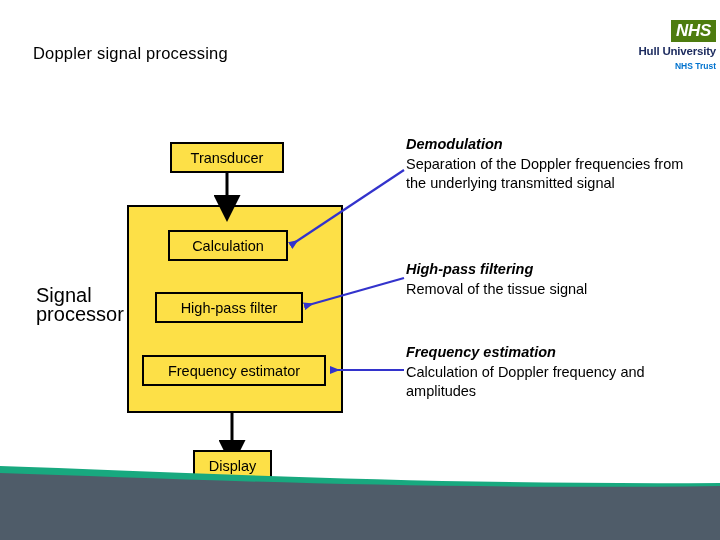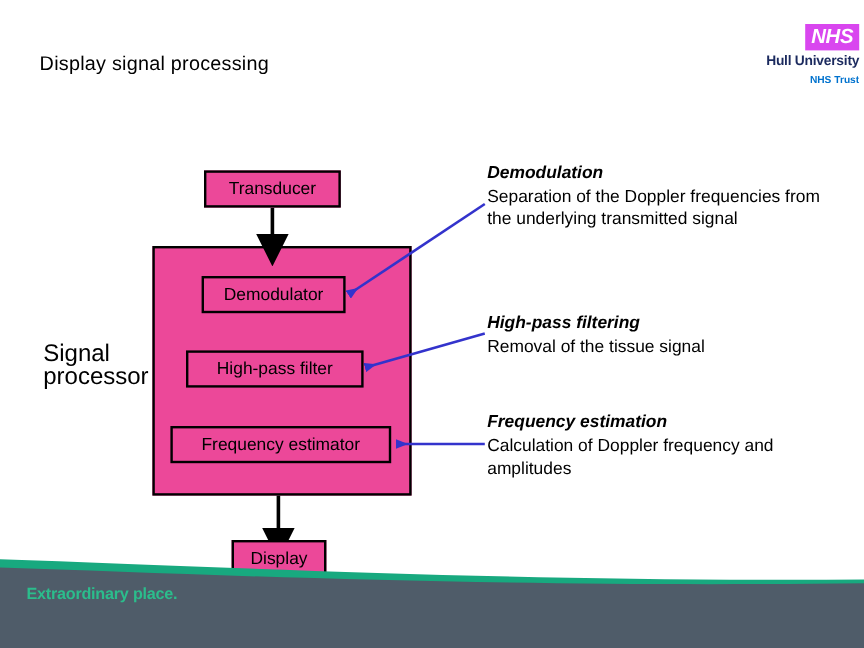--- a/index.html
+++ b/index.html
@@ -30,21 +30,21 @@
   
   #nhs-logo {
     position: absolute;
     right: 4px;
     top: 20px;
     width: 128px;
     text-align: right;
   }
   #nhs-box {
     display: inline-block;
-    background: #d946ef;
+    background: #4d7c0f;
     color: #ffffff;
     font-family: "Liberation Sans", sans-serif;
     font-weight: bold;
     font-style: italic;
     font-size: 17px;
     line-height: 20px;
     padding: 1px 5px 1px 5px;
     letter-spacing: -0.3px;
   }
   #nhs-trustname {
@@ -61,21 +61,21 @@
     color: #0072ce;
     font-weight: bold;
     font-size: 8.5px;
     letter-spacing: 0px;
   }
 
   
   .fbox {
     position: absolute;
     border: 2px solid #000000;
-    background: #ec4899;
+    background: #fde047;
     box-sizing: border-box;
     display: flex;
     align-items: center;
     justify-content: center;
     font-size: 14.5px;
     color: #000000;
     white-space: nowrap;
     z-index: 4;
   }
   #box-transducer { left: 170px; top: 142px; width: 114px; height: 31px; }
@@ -141,21 +141,21 @@
     line-height: 15.5px;
     letter-spacing: -0.2px;
     z-index: 2;
   }
   #footer-slogan .line1 { color: #ffffff; display: block; }
   #footer-slogan .line2 { color: #2bbd8c; display: block; }
 </style>
 </head>
 <body>
 
-<div id="slide-title">Display signal processing</div>
+<div id="slide-title">Doppler signal processing</div>
 
 <div id="nhs-logo">
   <div id="nhs-box">NHS</div>
   <div id="nhs-trustname">
     <span class="l1">Hull University</span>
   </div>
   <div id="nhs-subline">NHS Trust</div>
 </div>
 
 <svg id="diagram-svg" viewBox="0 0 720 540" xmlns="http://www.w3.org/2000/svg">
@@ -181,21 +181,21 @@
 
 <div class="fbox" id="box-transducer">
   <span>Transducer</span>
 </div>
 
 <div class="fbox" id="box-signal-processor"></div>
 
 <div id="label-signal-processor">Signal processor</div>
 
 <div class="fbox" id="box-demodulator">
-  <span>Demodulator</span>
+  <span>Calculation</span>
 </div>
 
 <div class="fbox" id="box-highpass">
   <span>High-pass filter</span>
 </div>
 
 <div class="fbox" id="box-freqest">
   <span>Frequency estimator</span>
 </div>
 
@@ -217,15 +217,14 @@
   <span class="hd">Frequency estimation</span>
   <span class="bd">Calculation of Doppler frequency and amplitudes</span>
 </div>
 
 <div id="footer">
   <svg id="footer-svg" viewBox="0 0 720 90" preserveAspectRatio="none" xmlns="http://www.w3.org/2000/svg">
     <path d="M0,16 C180,22 420,35 720,33 L720,90 L0,90 Z" fill="#18a97f"></path>
     <path d="M0,23 C180,29 420,40 720,36 L720,90 L0,90 Z" fill="#4f5c69"></path>
   </svg>
   <div id="footer-slogan">
-    <span class="line2">Extraordinary place.</span>
   </div>
 </div>
 
 </body></html>

